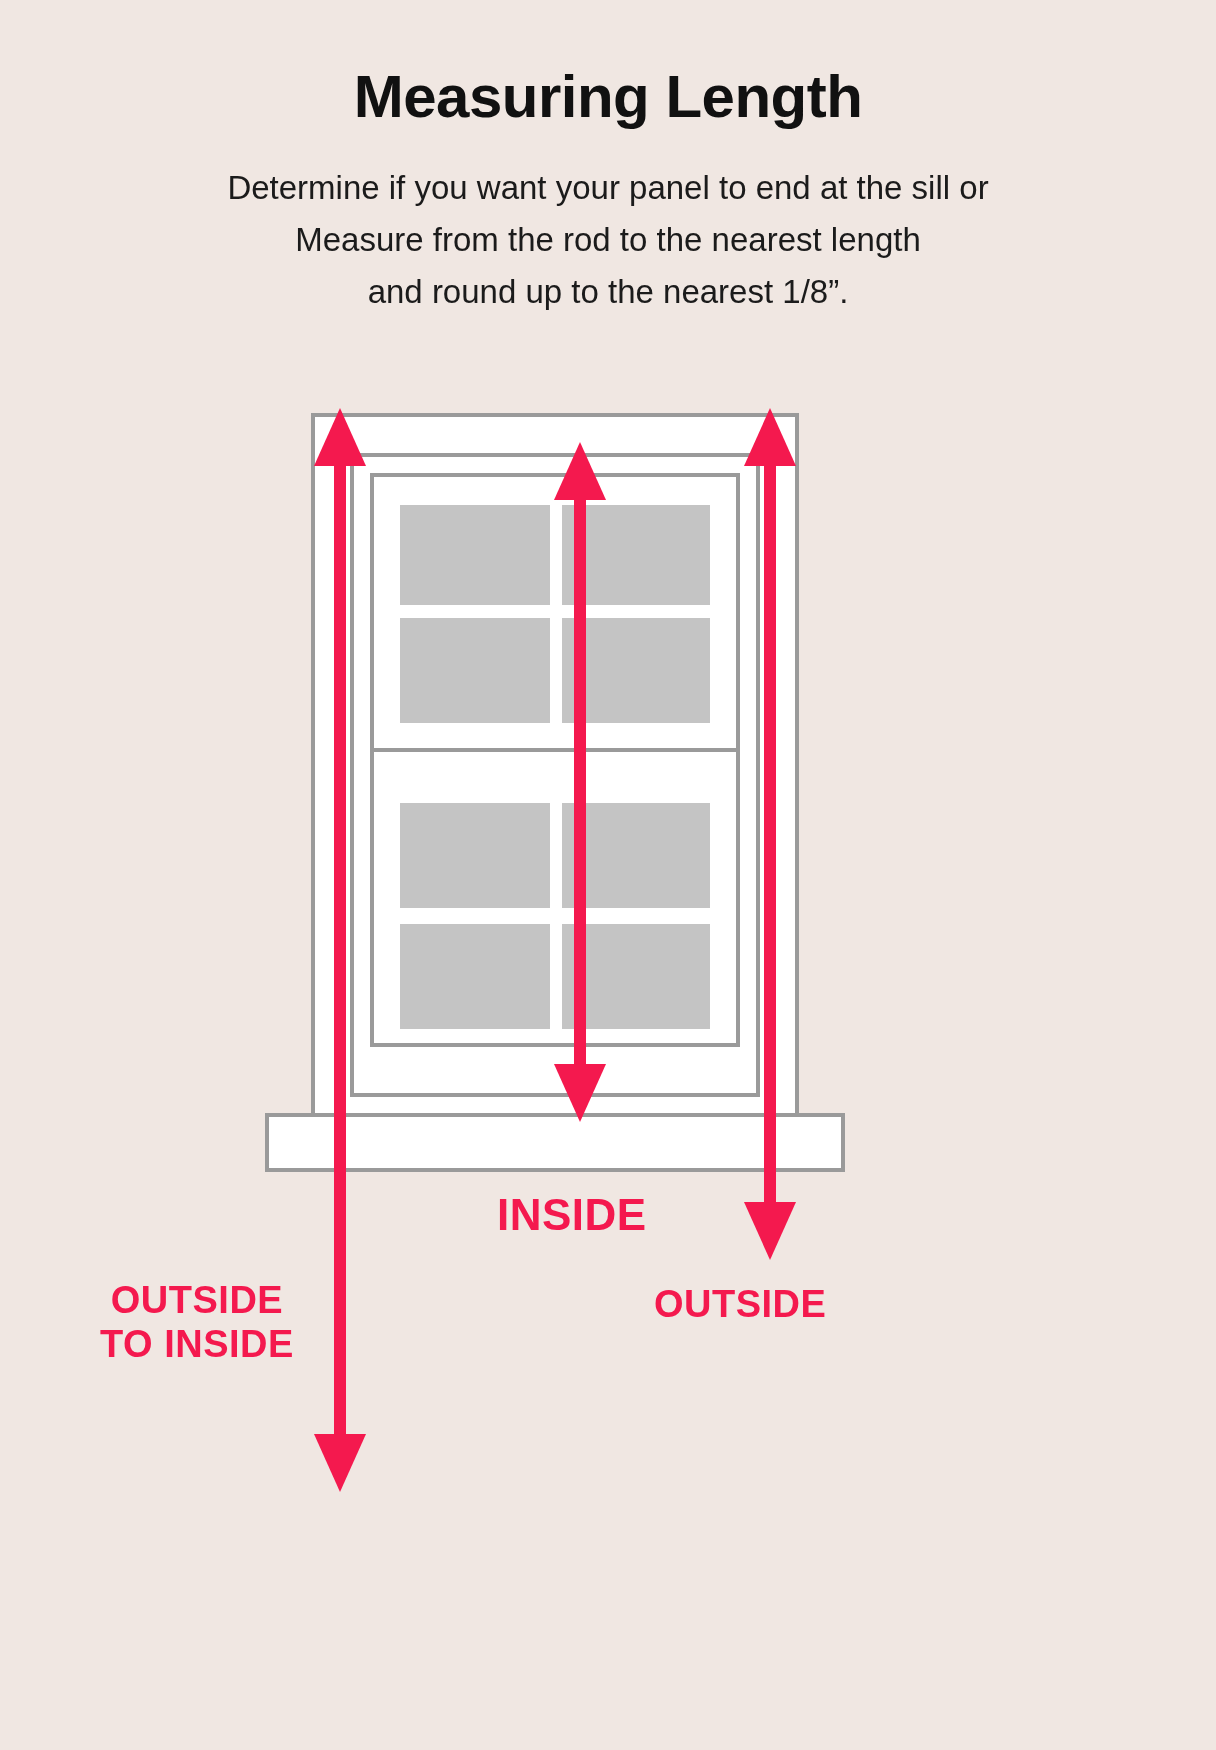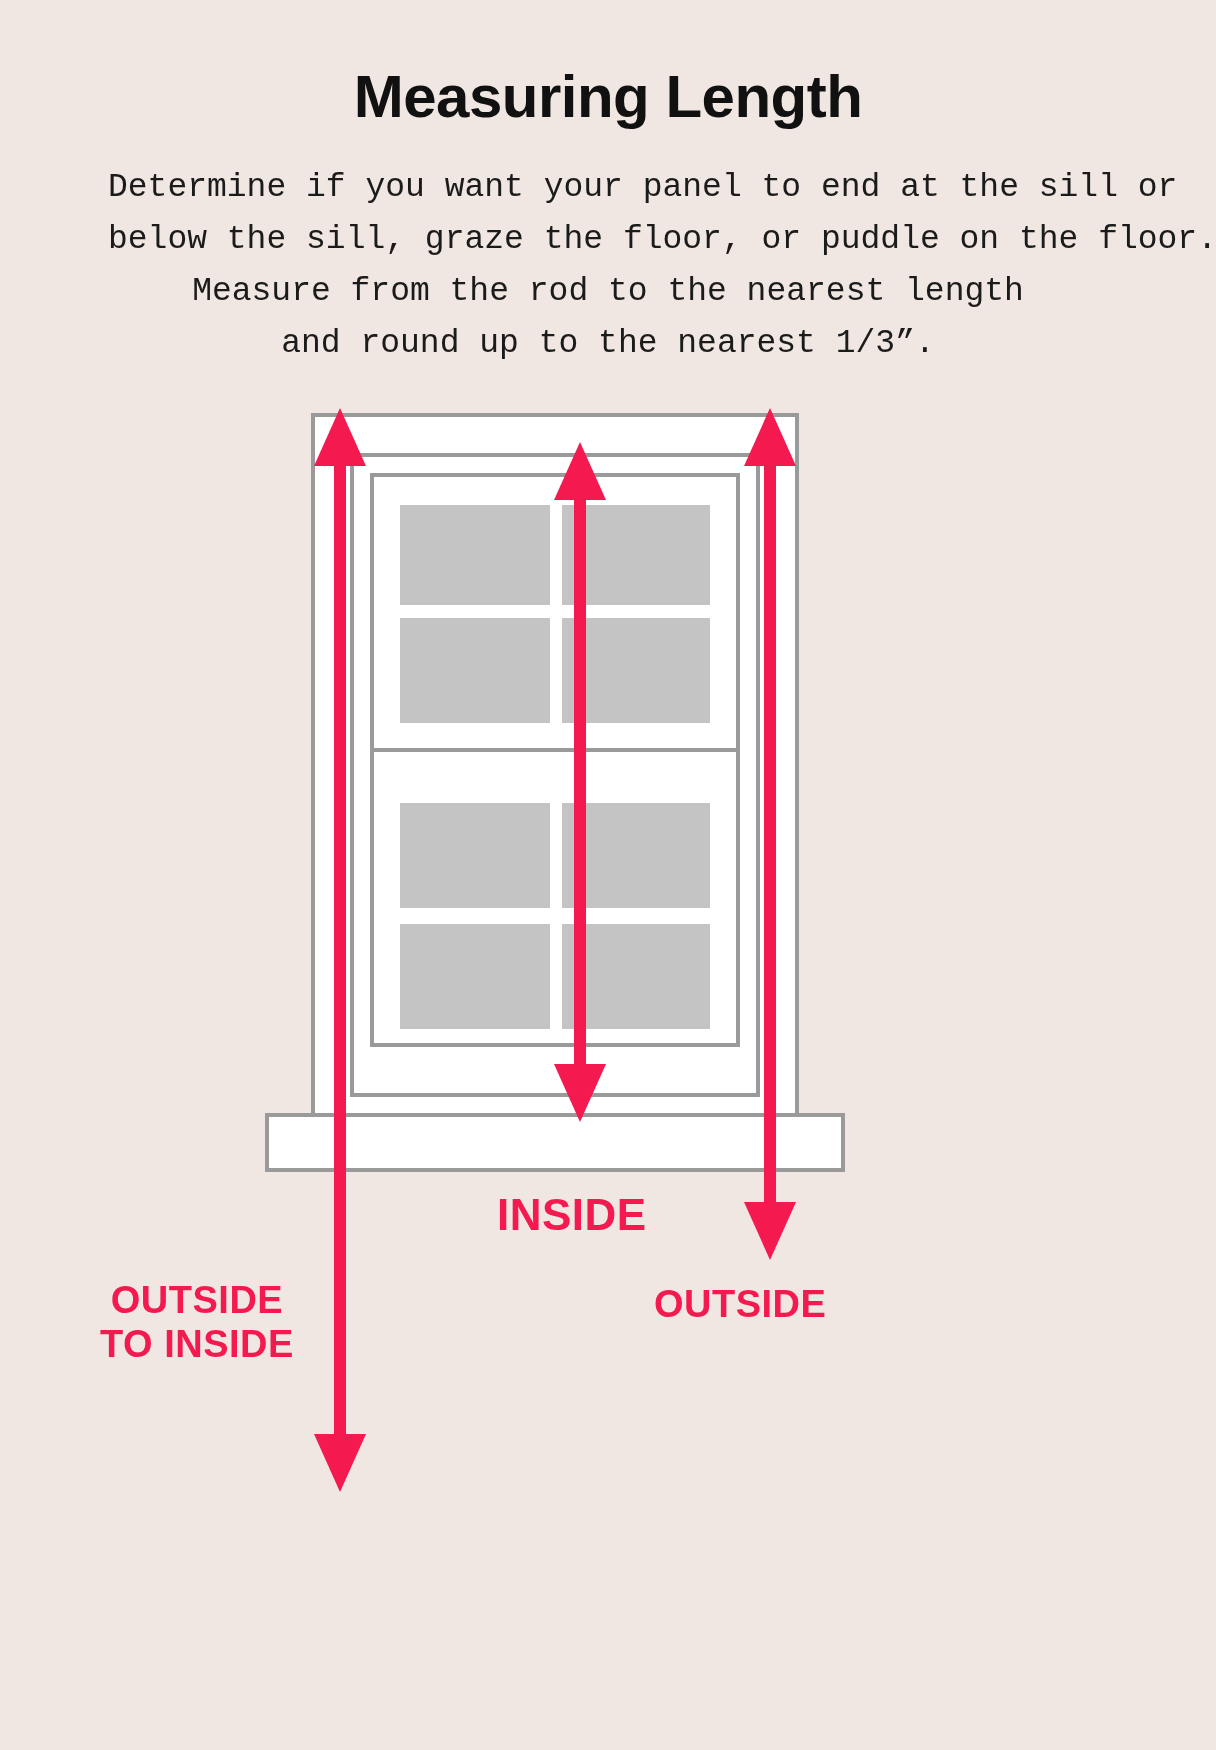--- a/index.html
+++ b/index.html
@@ -37,21 +37,20 @@
     left: 108px;
     width: 1000px;
     text-align: center;
     font-size: 33px;
     line-height: 52px;
     color: #1b1b1b;
   }
   .subtitle .line {
     display: block;
     white-space: nowrap;
-    font-family: Liberation Mono, monospace;
   }
   .diagram {
     position: absolute;
     top: 400px;
     left: 0;
     width: 1216px;
     height: 1350px;
   }
   .diagram svg {
     display: block;
@@ -83,23 +82,22 @@
 </style>
 </head>
 <body>
 
 <div class="page">
 
   <div class="title">Measuring Length</div>
 
   <div class="subtitle">
     <span class="line">Determine if you want your panel to end at the sill or</span>
-    <span class="line">below the sill, graze the floor, or puddle on the floor.</span>
     <span class="line">Measure from the rod to the nearest length</span>
-    <span class="line">and round up to the nearest 1/3”.</span>
+    <span class="line">and round up to the nearest 1/8”.</span>
   </div>
 
   <div class="diagram">
     <svg width="1216" height="1350" viewBox="0 0 1216 1350" xmlns="http://www.w3.org/2000/svg">
 
       <rect x="313" y="15" width="484" height="700" fill="#ffffff" stroke="#9a9a9a" stroke-width="4"></rect>
 
       <rect x="352" y="55" width="406" height="640" fill="#ffffff" stroke="#9a9a9a" stroke-width="4"></rect>
 
       <rect x="372" y="75" width="366" height="275" fill="#ffffff" stroke="#9a9a9a" stroke-width="4"></rect>

